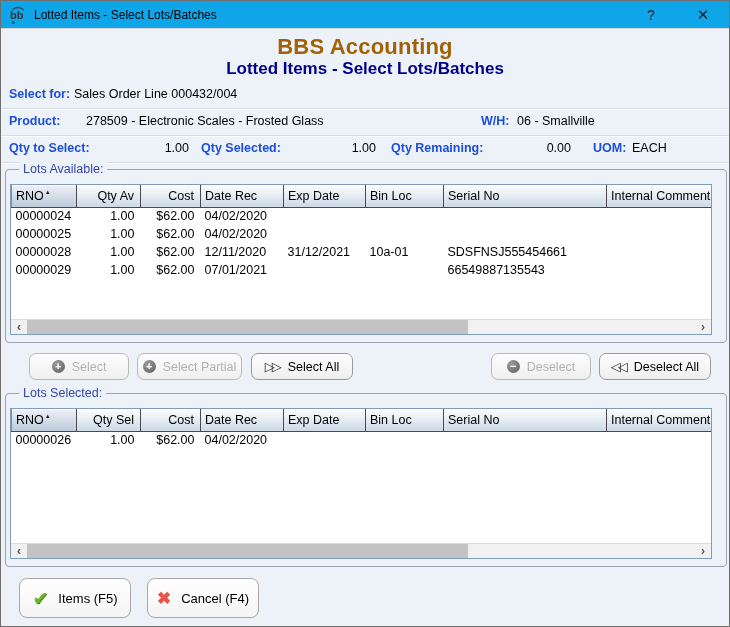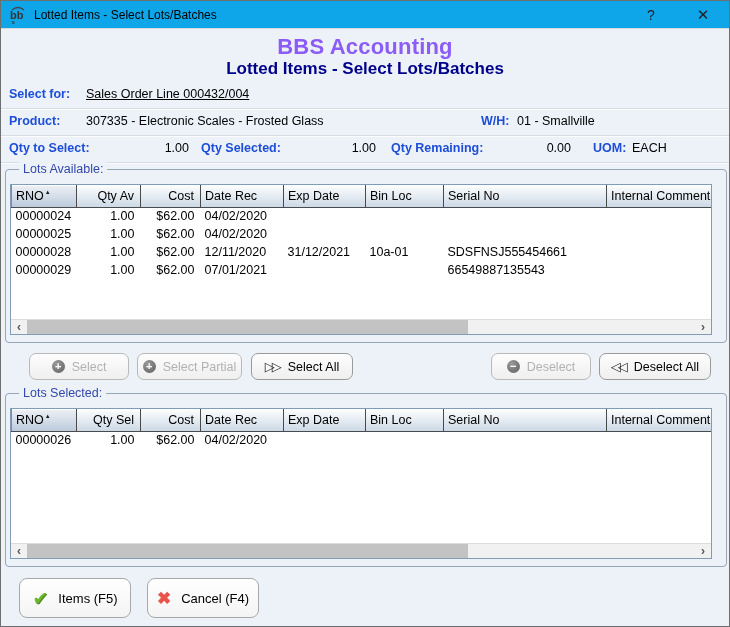--- a/index.html
+++ b/index.html
@@ -23,21 +23,21 @@
     position:absolute; top:0; height:28px; width:40px;
     display:flex; align-items:center; justify-content:center;
     font-size:14px; color:#222; cursor:default;
   }
   .titlebar .help-btn { right:58px; font-size:14px; }
   .titlebar .close-btn { right:6px; font-size:15px; }
 
   
   .app-title {
     position:absolute; top:33px; left:0; right:0; text-align:center;
-    font-size:22px; font-weight:bold; color:#8b5cf6; letter-spacing:0.2px;
+    font-size:22px; font-weight:bold; color:#a16207; letter-spacing:0.2px;
   }
   .app-subtitle {
     position:absolute; top:58px; left:0; right:0; text-align:center;
     font-size:17px; font-weight:bold; color:#00008b;
   }
 
   
   .lbl { position:absolute; font-size:12.5px; font-weight:bold; color:#1d4ed8; white-space:nowrap; }
   .val { position:absolute; font-size:12.5px; color:#000; white-space:nowrap; }
   .val.num { text-align:right; }
@@ -147,28 +147,28 @@
     </svg>
     <span class="title-text">Lotted Items - Select Lots/Batches</span>
     <span class="tb-btn help-btn">?</span>
     <span class="tb-btn close-btn">✕</span>
   </div>
 
   <div class="app-title">BBS Accounting</div>
   <div class="app-subtitle">Lotted Items - Select Lots/Batches</div>
 
   <span class="lbl" style="left:8px; top:86px;">Select for:</span>
-  <span class="val" style="left:85px; top:86px;text-decoration:underline;">Sales Order Line 000432/004</span>
+  <span class="val" style="left:73px; top:86px;">Sales Order Line 000432/004</span>
 
   <div class="sep" style="top:107px;"></div>
 
   <span class="lbl" style="left:8px; top:113px;">Product:</span>
-  <span class="val" style="left:85px; top:113px;">307335 - Electronic Scales - Frosted Glass</span>
+  <span class="val" style="left:85px; top:113px;">278509 - Electronic Scales - Frosted Glass</span>
   <span class="lbl" style="left:480px; top:113px;">W/H:</span>
-  <span class="val" style="left:516px; top:113px;">01 - Smallville</span>
+  <span class="val" style="left:516px; top:113px;">06 - Smallville</span>
 
   <div class="sep" style="top:134px;"></div>
 
   <span class="lbl" style="left:8px; top:140px;">Qty to Select:</span>
   <span class="val num" style="left:128px; top:140px; width:60px;">1.00</span>
   <span class="lbl" style="left:200px; top:140px;">Qty Selected:</span>
   <span class="val num" style="left:315px; top:140px; width:60px;">1.00</span>
   <span class="lbl" style="left:390px; top:140px;">Qty Remaining:</span>
   <span class="val num" style="left:510px; top:140px; width:60px;">0.00</span>
   <span class="lbl" style="left:592px; top:140px;">UOM:</span>

